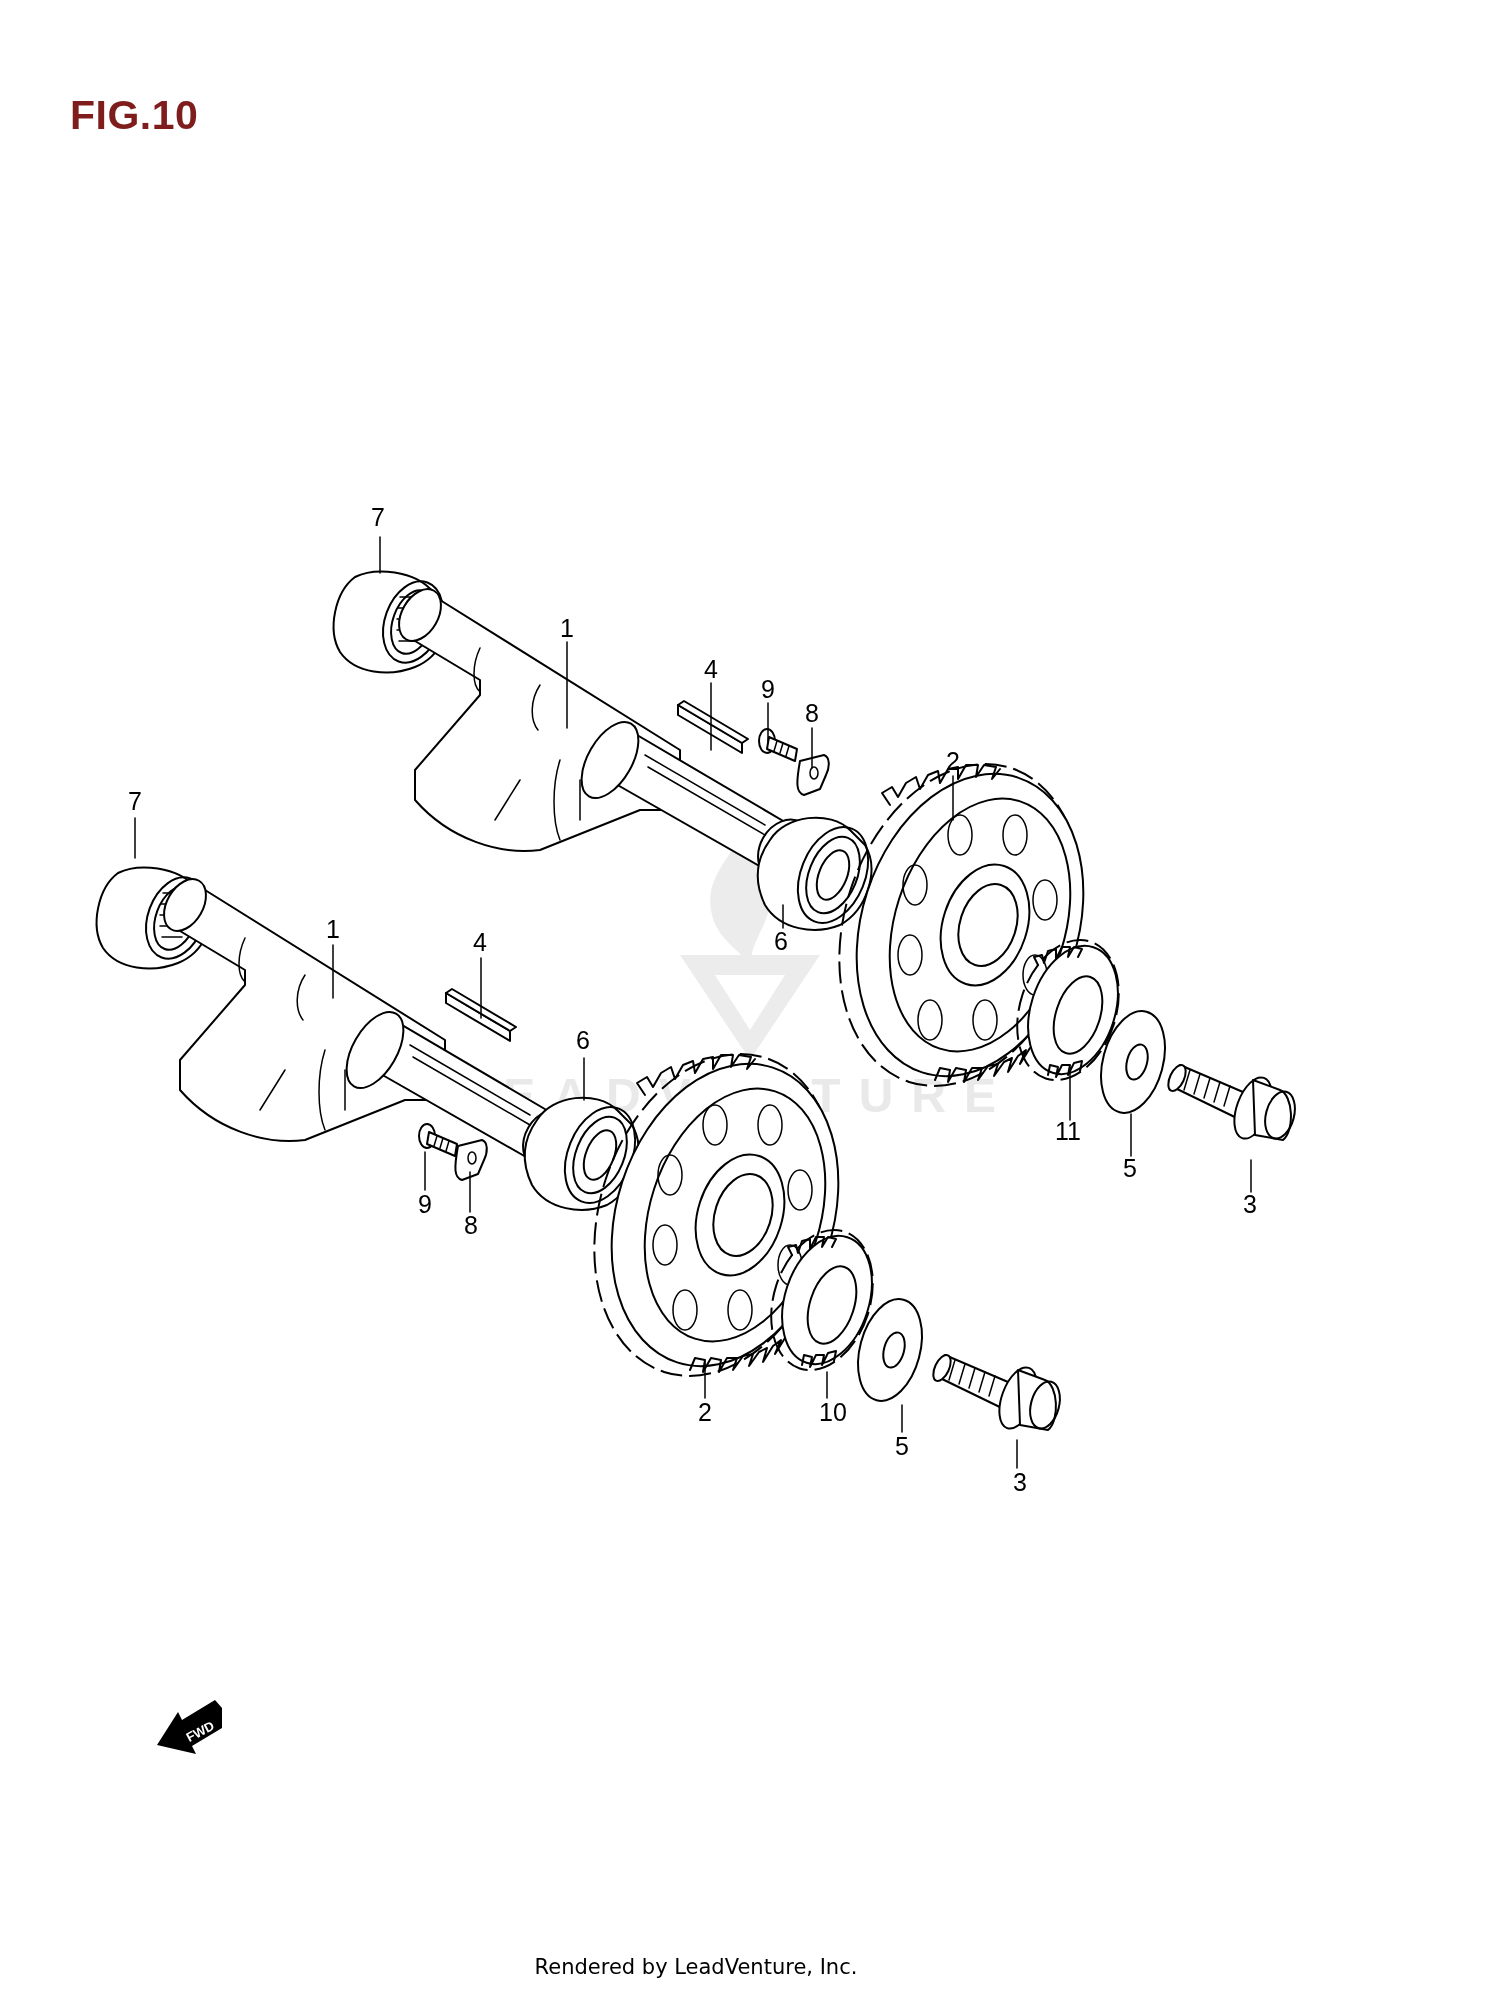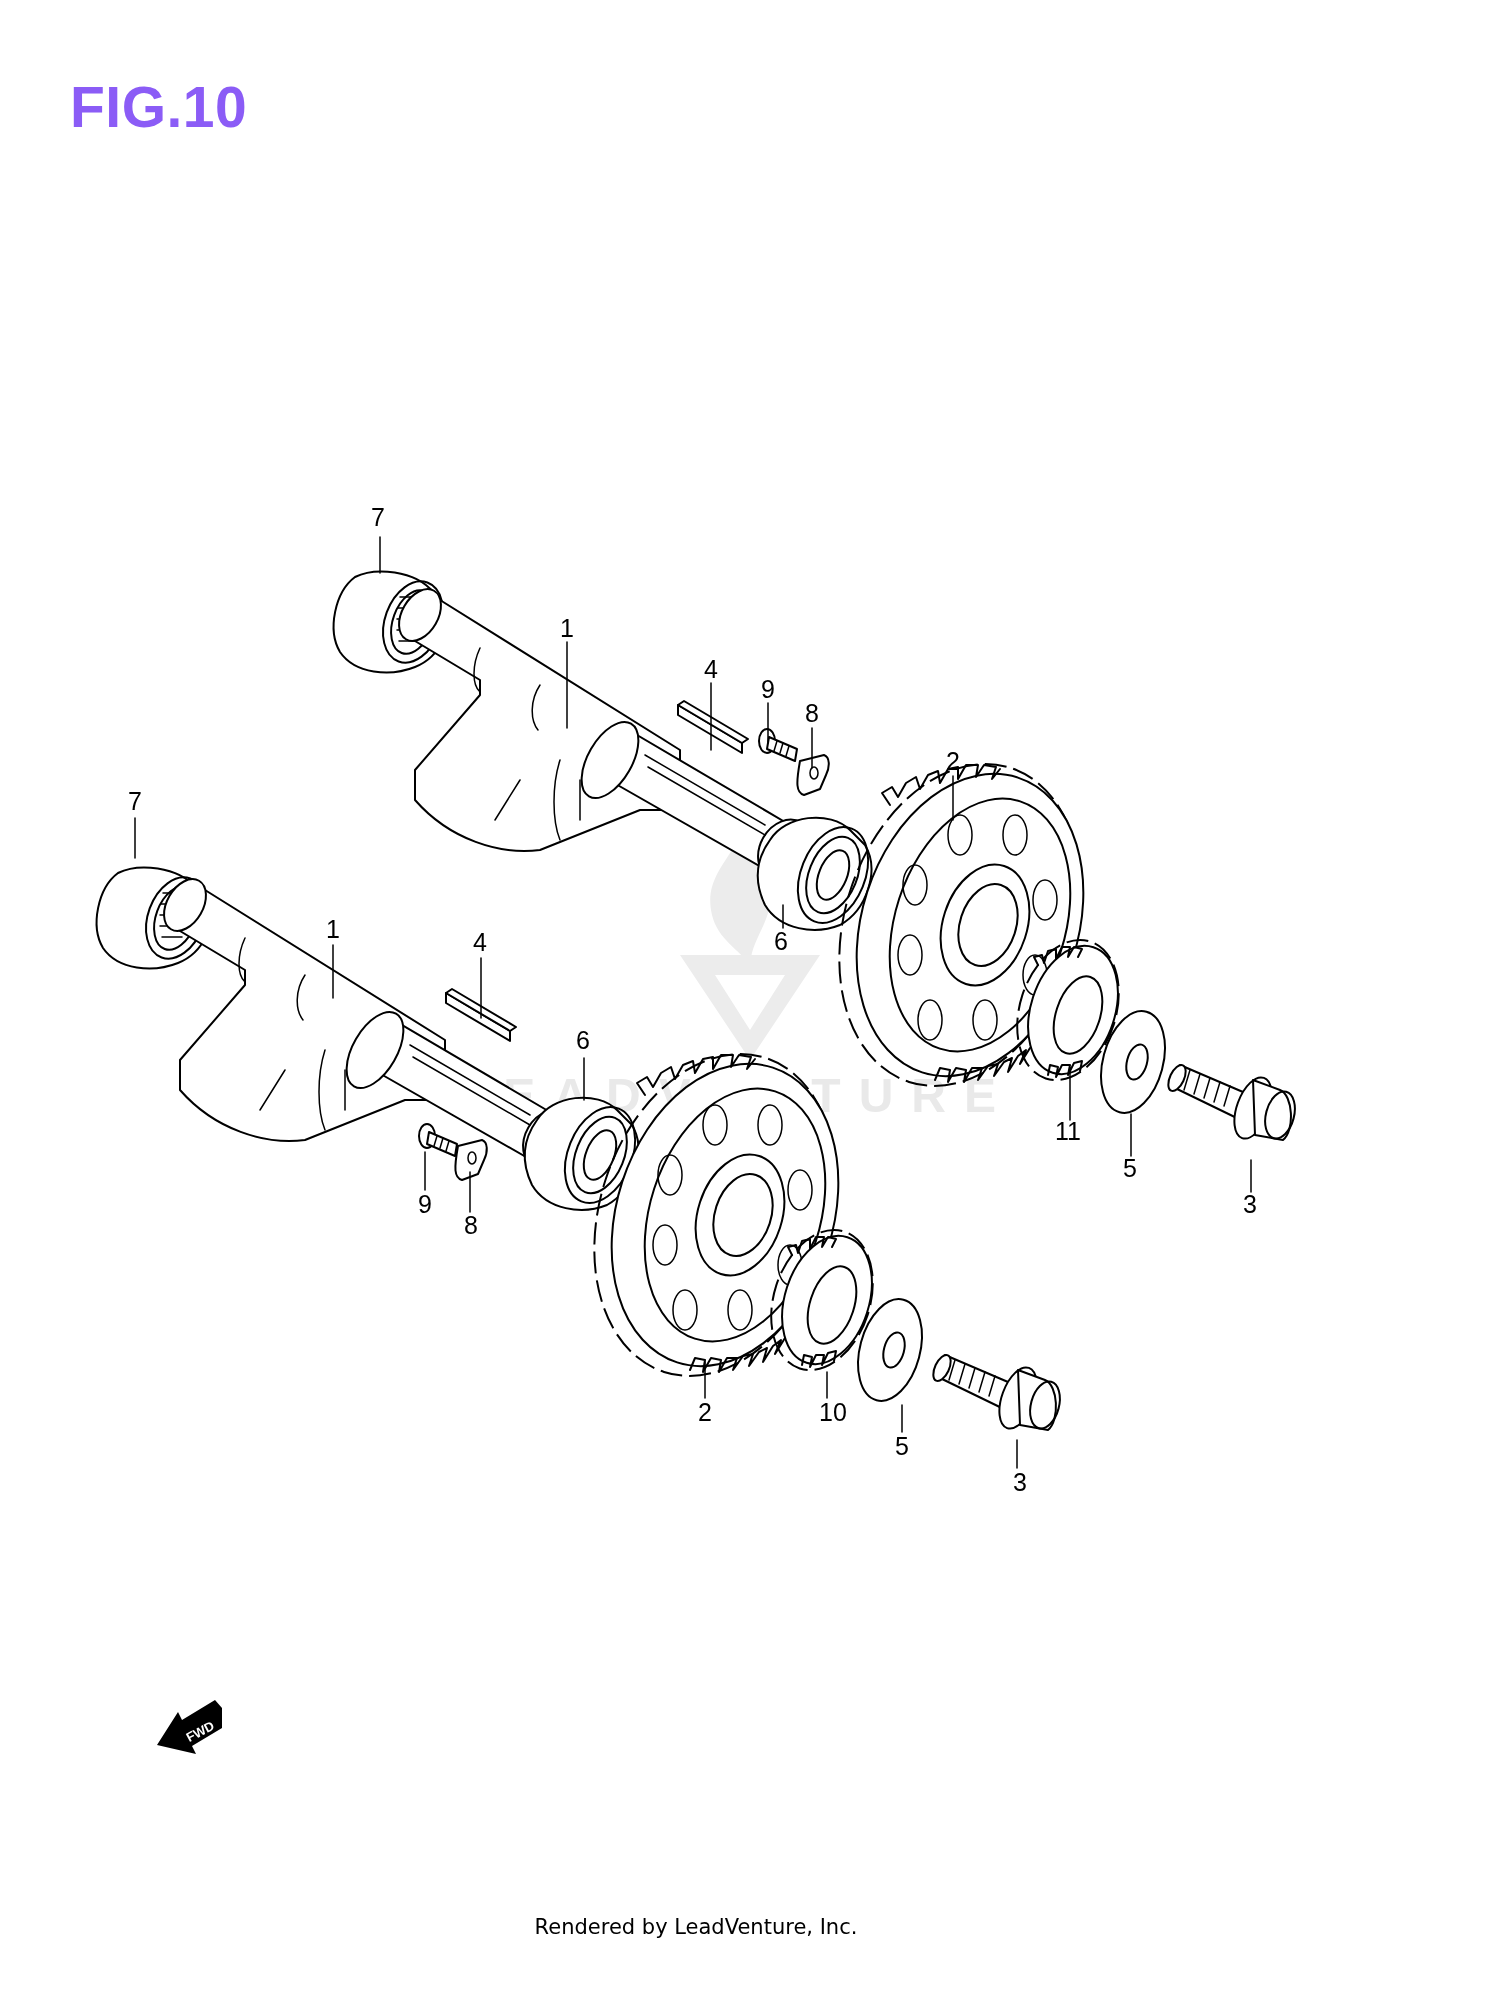--- a/index.html
+++ b/index.html
@@ -1,20 +1,20 @@
 <!DOCTYPE html>
 <html><head>
 <meta charset="utf-8">
 <style>
   html, body { margin: 0; padding: 0; background: #ffffff; }
   body { width: 1500px; height: 1996px; position: relative; overflow: hidden; font-family: "Liberation Sans", sans-serif; }
-  .fig-title { position: absolute; left: 70px; top: 74px; font-family: "Liberation Sans", sans-serif; font-weight: bold; font-size: 57px; color: #8b5cf6; letter-spacing: 0.5px; }
+  .fig-title { position: absolute; left: 70px; top: 92px; font-family: "Liberation Sans", sans-serif; font-weight: bold; font-size: 41px; color: #7f1d1d; letter-spacing: 0.5px; }
   .diagram { position: absolute; left: 0; top: 0; width: 1500px; height: 1996px; }
   .callout { font-family: "Liberation Sans", sans-serif; font-size: 25px; fill: #000; text-anchor: middle; }
-  .footer { position: absolute; left: 0; width: 1392px; top: 1915px; text-align: center; font-family: "DejaVu Sans", sans-serif; font-size: 21px; color: #000; }
+  .footer { position: absolute; left: 0; width: 1392px; top: 1955px; text-align: center; font-family: "DejaVu Sans", sans-serif; font-size: 21px; color: #000; }
   .wm-text { font-family: "Liberation Sans", sans-serif; font-weight: bold; font-size: 48px; fill: #e9e9e9; letter-spacing: 18px; text-anchor: middle; }
   .ln { fill: none; stroke: #000; stroke-width: 2; stroke-linecap: round; stroke-linejoin: round; }
   .ln-thin { fill: none; stroke: #000; stroke-width: 1.5; stroke-linecap: round; }
   .dash { fill: none; stroke: #000; stroke-width: 2; stroke-dasharray: 22 7; }
   .part { fill: #fff; stroke: #000; stroke-width: 2; stroke-linejoin: round; }
 </style>
 </head>
 <body>
 
 <div class="fig-title">FIG.10</div>

